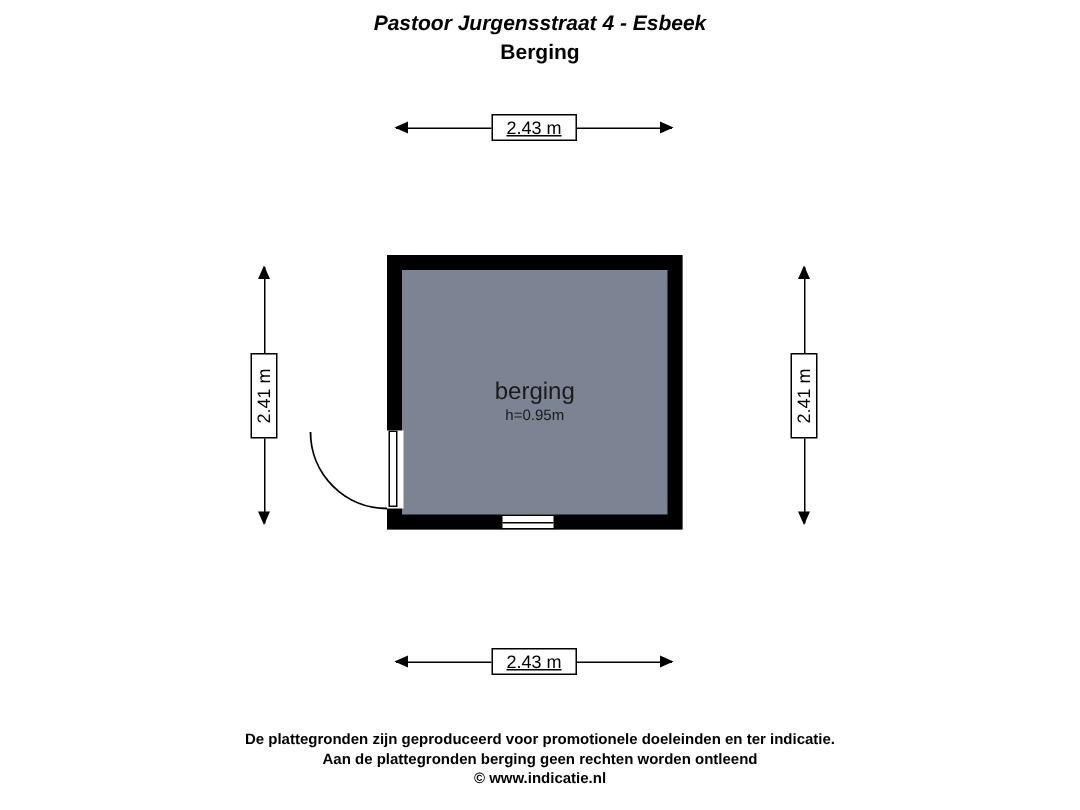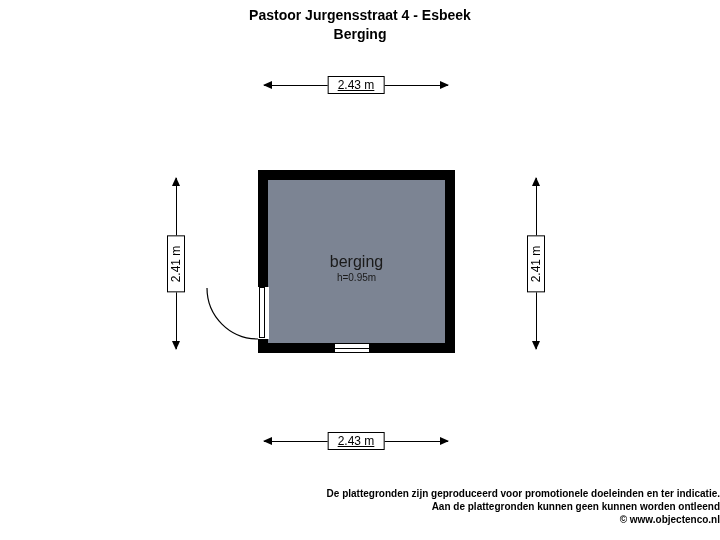--- a/index.html
+++ b/index.html
@@ -9,21 +9,21 @@
     height: 540px;
     background: #ffffff;
     font-family: "Liberation Sans", sans-serif;
     color: #000;
     overflow: hidden;
   }
   .stage { position: relative; width: 720px; height: 540px; }
 
   .title {
     position: absolute; top: 7px; left: 0; width: 720px;
-    text-align: center; font-size: 14px; font-weight: bold;
+    text-align: center; font-size: 14px; font-weight: bold; font-style: italic;
   }
   .subtitle {
     position: absolute; top: 26px; left: 0; width: 720px;
     text-align: center; font-size: 14px; font-weight: bold;
   }
 
   
   .room {
     position: absolute;
     left: 258px; top: 170px;
@@ -85,21 +85,21 @@
     position: absolute;
     background: #fff; border: 1px solid #000;
     font-size: 12px; padding: 1px 9px; white-space: nowrap;
   }
   .dim-h .dim-label { left: 50%; top: 0; transform: translate(-50%, -50%); text-decoration: underline; }
   .dim-v .dim-label { left: 0; top: 50%; transform: translate(-50%, -50%) rotate(-90deg); }
 
   
   .footer {
     position: absolute; left: 0; width: 720px; top: 487px;
-    text-align: right; font-size: 10px; font-weight: bold; line-height: 13px;
+    text-align: center; font-size: 10px; font-weight: bold; line-height: 13px;
   }
 </style>
 </head>
 <body>
 
 <div class="stage">
 
   <div class="title">Pastoor Jurgensstraat 4 - Esbeek</div>
   <div class="subtitle">Berging</div>
 
@@ -141,17 +141,17 @@
   <svg class="door-svg" viewBox="0 0 720 540">
     <path d="M 207 288 A 51 51 0 0 0 258 339" fill="none" stroke="#000" stroke-width="1.2"></path>
   </svg>
 
   <div class="window">
     <span class="pane"></span>
   </div>
 
   <div class="footer">
     <div>De plattegronden zijn geproduceerd voor promotionele doeleinden en ter indicatie.</div>
-    <div>Aan de plattegronden kunnen geen kunnen worden ontleend</div>
-    <div>© www.objectenco.nl</div>
+    <div>Aan de plattegronden berging geen rechten worden ontleend</div>
+    <div>© www.indicatie.nl</div>
   </div>
 
 </div>
 
 </body></html>

